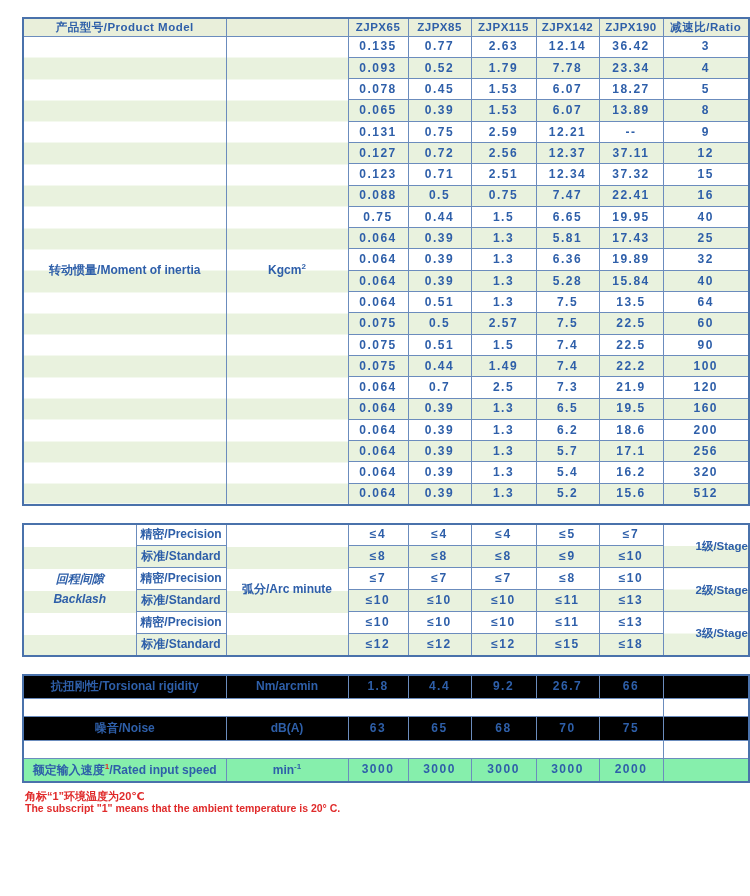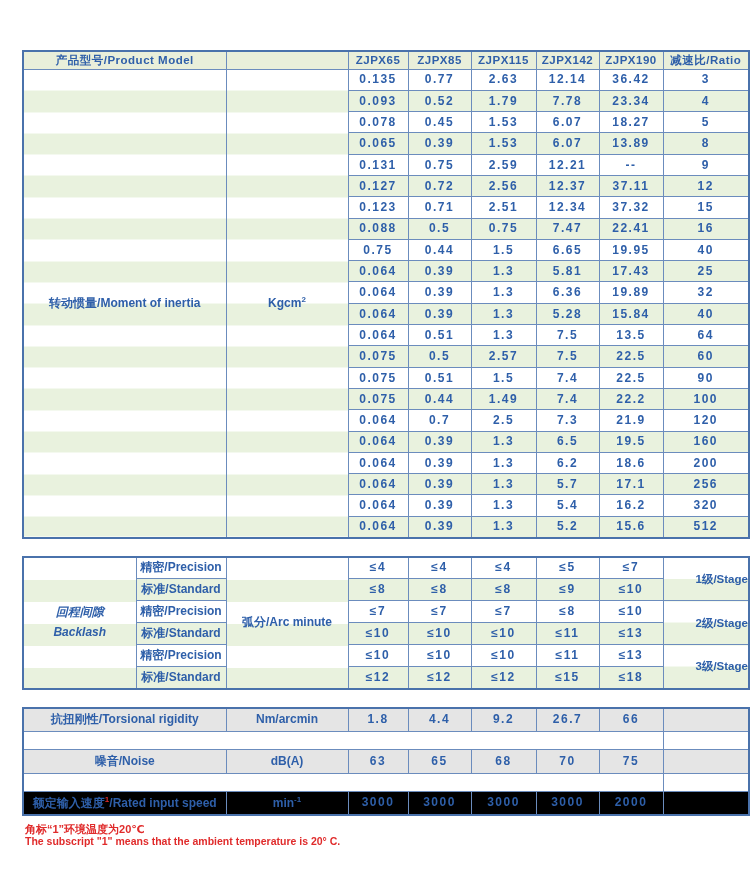--- a/index.html
+++ b/index.html
@@ -18,21 +18,21 @@
     width:726px;margin-left:22px;
   }
   td{
     border:1px solid #6b8cbd;
     color:#2e5fa9;font-weight:bold;
     text-align:center;vertical-align:middle;
     padding:0;line-height:1.05;
     font-size:12px;
     overflow:hidden;white-space:nowrap;
   }
-  .t-main{margin-top:50px;border:2px solid #4a72ab;}
+  .t-main{margin-top:17px;border:2px solid #4a72ab;}
   .t-back{margin-top:17px;border:2px solid #4a72ab;}
   .t-bot{margin-top:17px;border:2px solid #4a72ab;}
   .t-main thead tr{height:18px;}
   .t-main thead td{background:#e9efda;font-size:11.5px;letter-spacing:0.5px;}
   .t-main tbody tr{height:21.3px;}
   .t-main tbody tr:nth-child(odd){background:#ffffff;}
   .t-main tbody tr:nth-child(even){background:#e9f2de;}
   .t-back tbody tr{height:22px;}
   .t-back tbody tr:nth-child(odd){background:#ffffff;}
   .t-back tbody tr:nth-child(even){background:#e9f2de;}
@@ -47,22 +47,22 @@
   .stage-cell{
     background:linear-gradient(180deg,#ffffff 0 50%,#e9f2de 50% 100%);
     font-size:11.5px;
     padding-left:32px;
   }
   sup{font-size:8px;font-weight:bold;}
   .fn-mark{color:#e02b2b;}
   .t-bot tr.rh{height:24px;}
   .t-bot tr.rs{height:23px;}
   .t-bot tr.spacer{height:18px;background:#ffffff;}
-  .t-bot tr.green{background:#e5e5e5;}
-  .t-bot tr.white{background:#000000;border-radius:9px;}
+  .t-bot tr.green{background:#000000;}
+  .t-bot tr.white{background:#86efac;border-radius:9px;}
   .notes{margin:7px 0 0 25px;}
   .note-cn{color:#e02b2b;font-weight:bold;font-size:11px;line-height:12px;}
   .note-en{color:#e02b2b;font-weight:bold;font-size:10.5px;line-height:13px;}
   .backlash-label div{line-height:1.6;font-style:italic;}
 </style>
 </head>
 <body>
 
 <div class="page">
 

